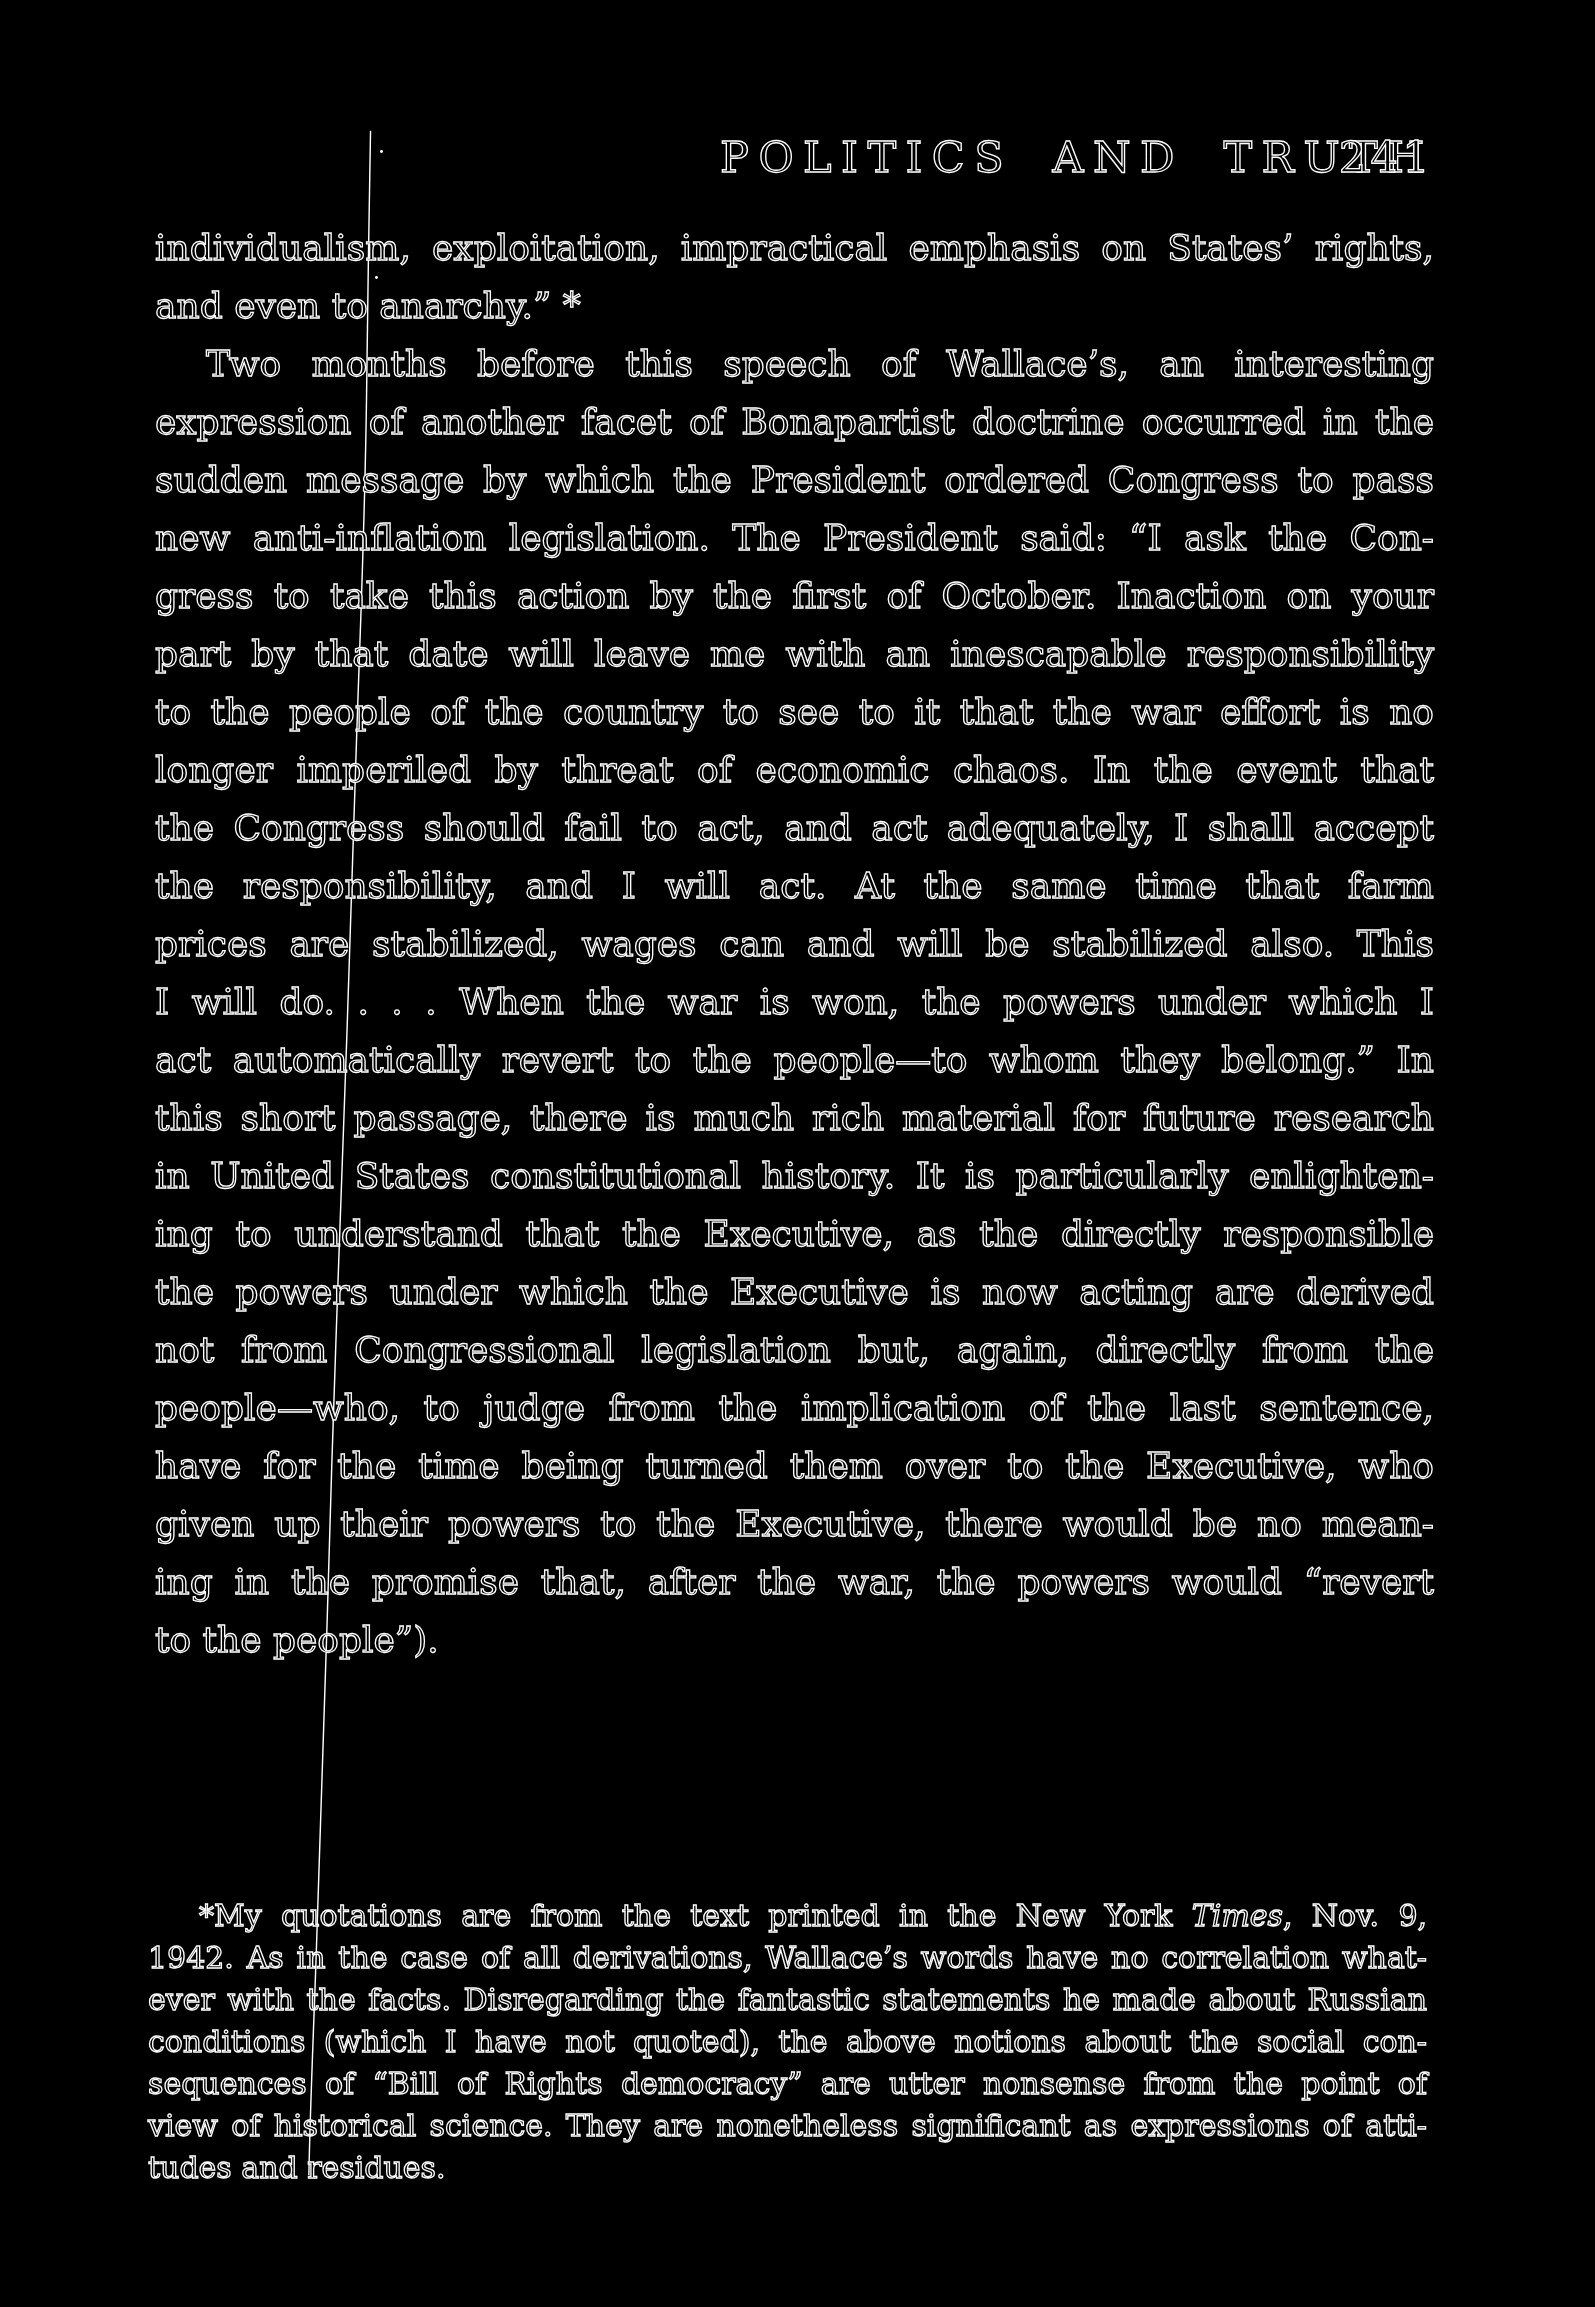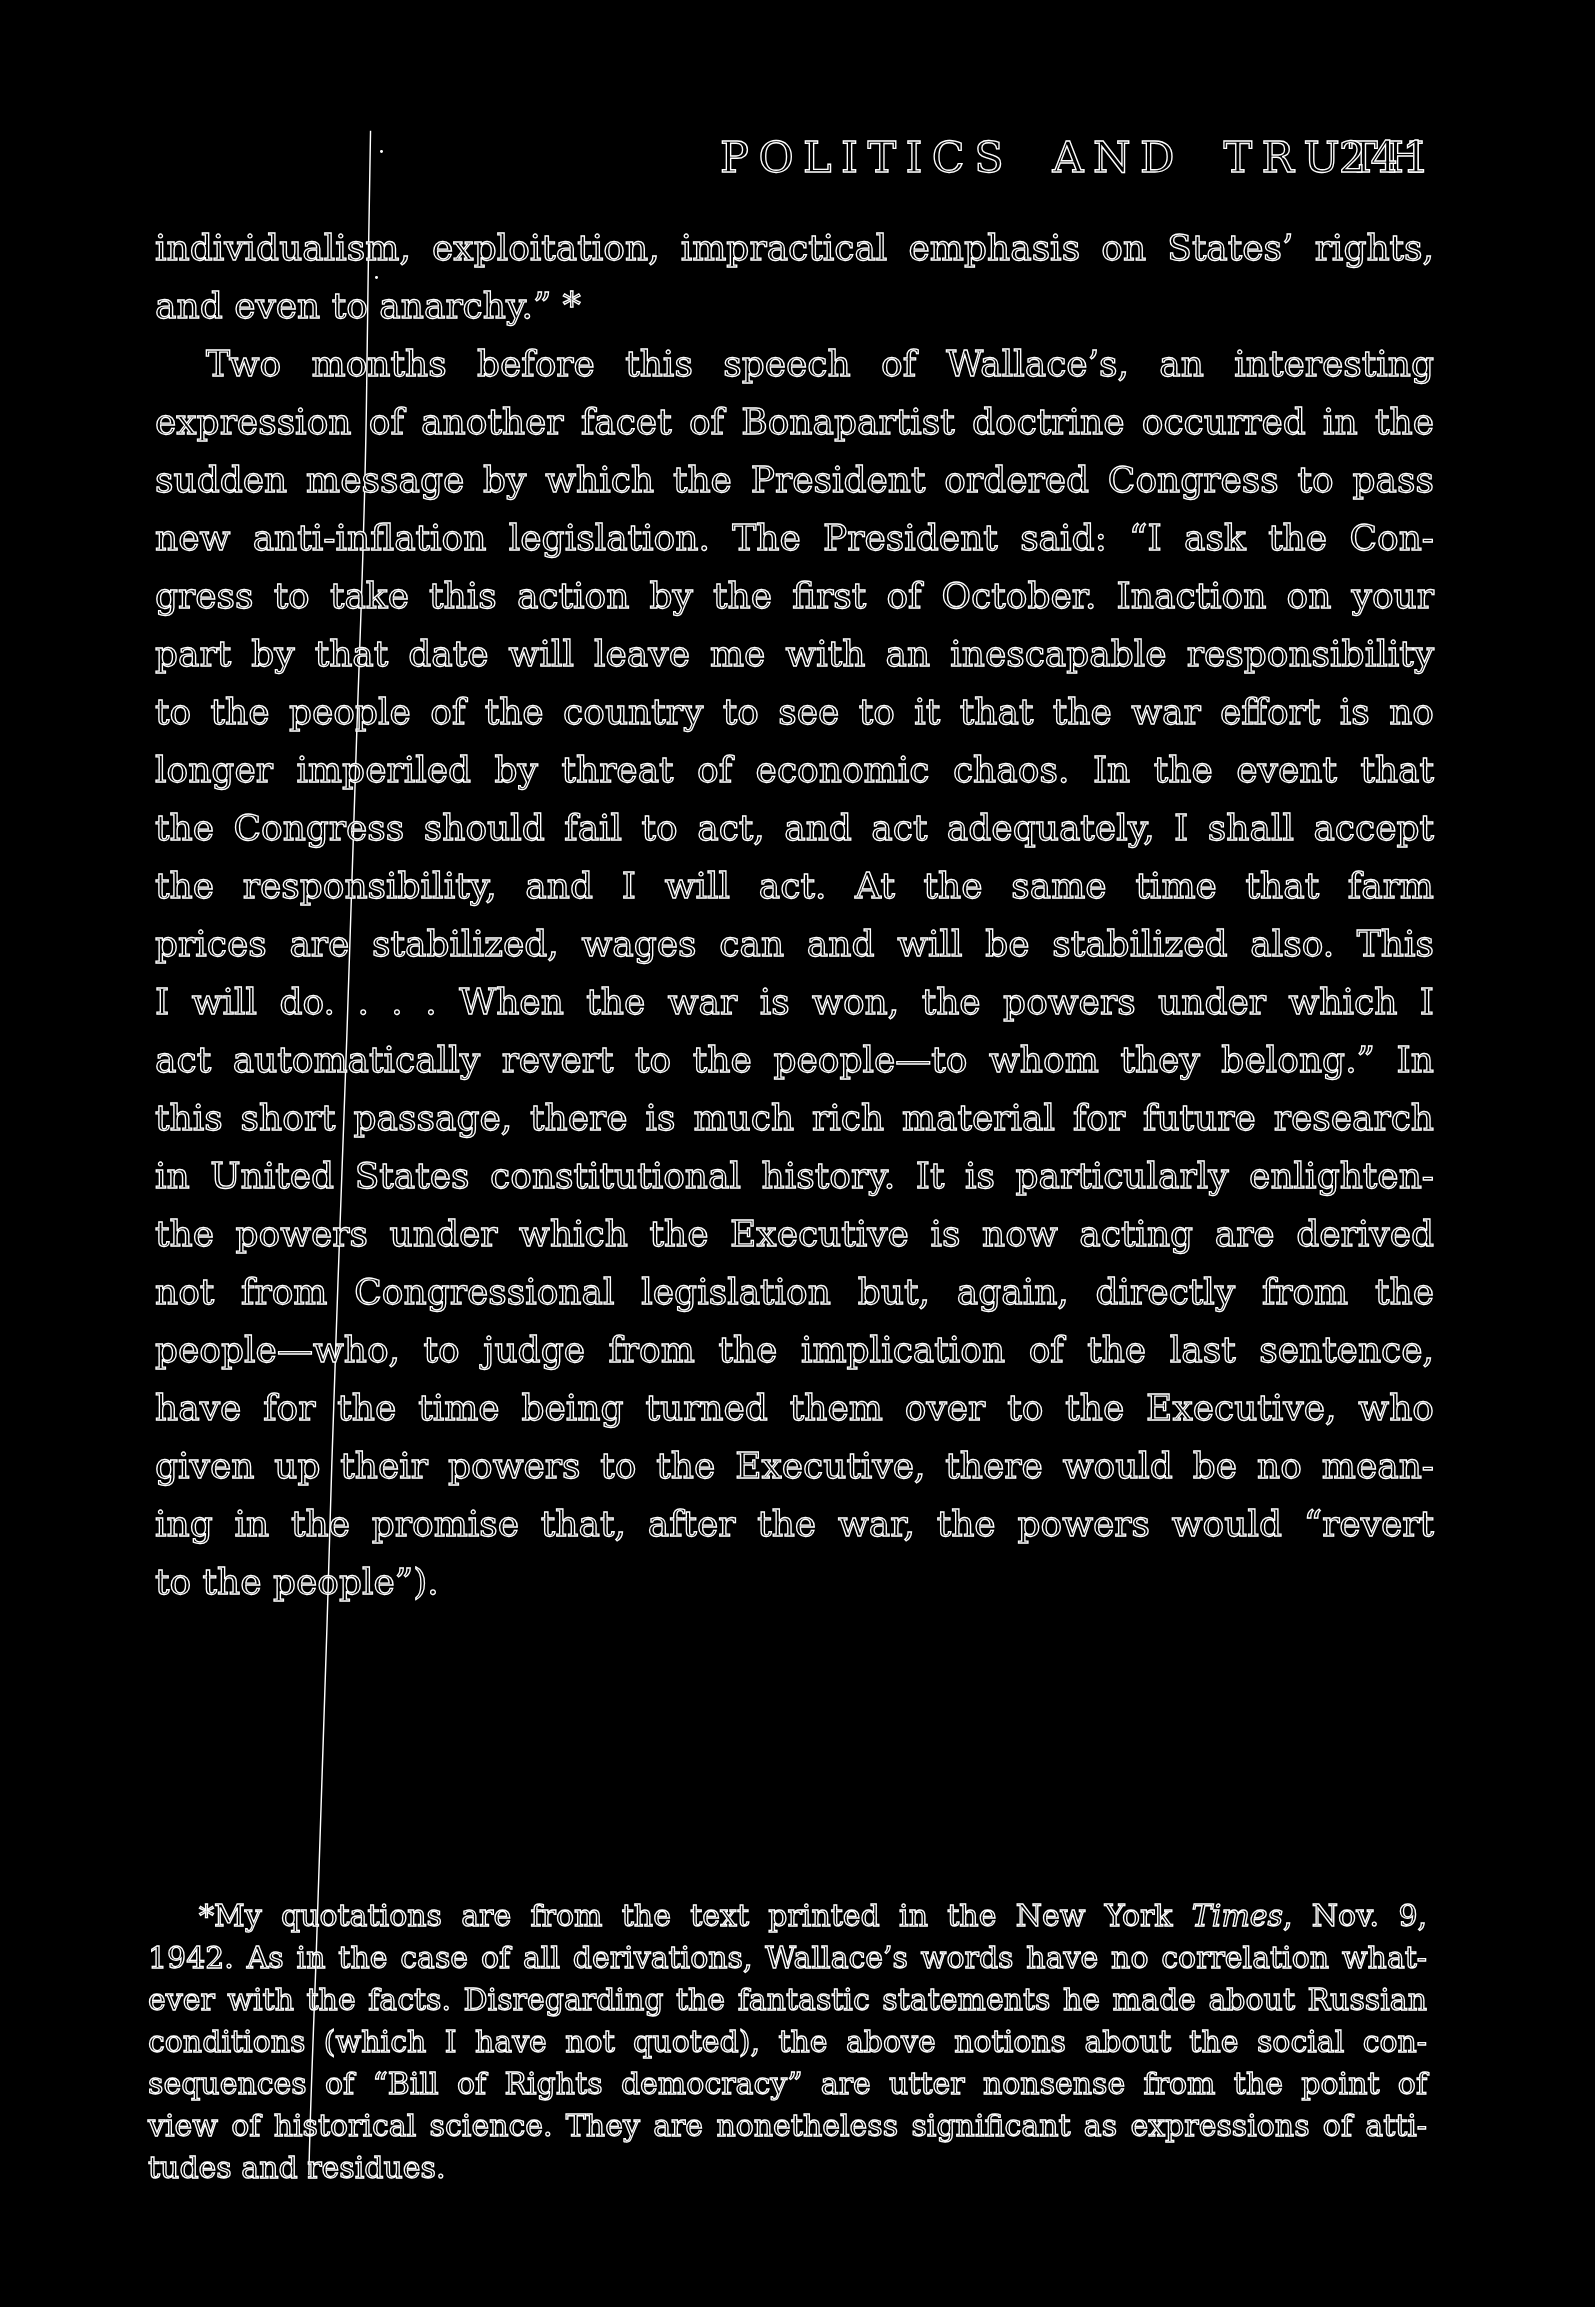--- a/index.html
+++ b/index.html
@@ -112,20 +112,21 @@
     <div class="line">part by that date will leave me with an inescapable responsibility</div>
     <div class="line">to the people of the country to see to it that the war effort is no</div>
     <div class="line">longer imperiled by threat of economic chaos. In the event that</div>
     <div class="line">the Congress should fail to act, and act adequately, I shall accept</div>
     <div class="line">the responsibility, and I will act. At the same time that farm</div>
     <div class="line">prices are stabilized, wages can and will be stabilized also. This</div>
     <div class="line">I will do. . . . When the war is won, the powers under which I</div>
     <div class="line">act automatically revert to the people—to whom they belong.” In</div>
     <div class="line">this short passage, there is much rich material for future research</div>
     <div class="line">in United States constitutional history. It is particularly enlighten-</div>
+    <div class="line">ing to understand that the Executive, as the directly responsible</div>
     <div class="line">the powers under which the Executive is now acting are derived</div>
     <div class="line">not from Congressional legislation but, again, directly from the</div>
     <div class="line">people—who, to judge from the implication of the last sentence,</div>
     <div class="line">have for the time being turned them over to the Executive, who</div>
     <div class="line">given up their powers to the Executive, there would be no mean-</div>
     <div class="line">ing in the promise that, after the war, the powers would “revert</div>
     <div class="line pend">to the people”).</div>
   </div>
 
   <div class="footnote ink">

